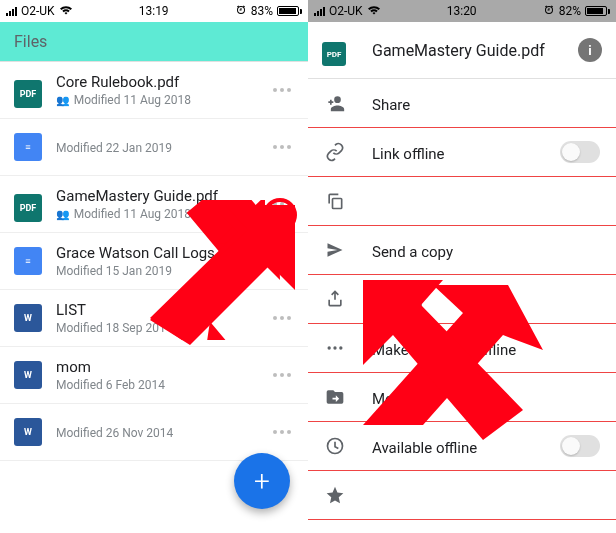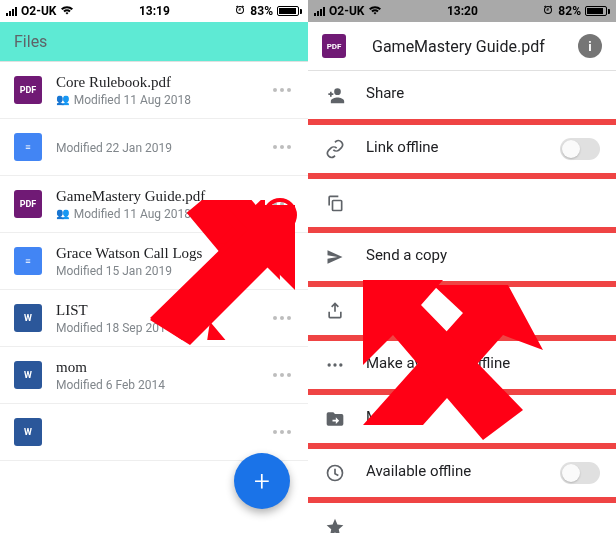--- a/index.html
+++ b/index.html
@@ -1,49 +1,49 @@
 <!DOCTYPE html>
 <html><head>
 <meta charset="utf-8">
 <style>
   * { box-sizing: border-box; margin: 0; padding: 0; font-family: -apple-system, BlinkMacSystemFont, "Segoe UI", Roboto, Helvetica, Arial, sans-serif; }
   body { background: #000; width: 616px; height: 533px; overflow: hidden; display: flex; }
   .phone { width: 50%; height: 100%; background: #fff; position: relative; overflow: hidden; display: flex; flex-direction: column; }
   .phone.right-phone .status-bar { background: #a9a9a9; color: #000; }
-  .status-bar { height: 22px; display: flex; justify-content: space-between; align-items: center; padding: 0 6px; font-size: 12px; font-weight: 700; color: #000; }
+  .status-bar { height: 22px; display: flex; justify-content: space-between; align-items: center; padding: 0 6px; font-size: 12px; font-weight: 400; color: #000; }
   .status-left, .status-right { display: flex; align-items: center; gap: 4px; }
   .signal-bars { display: flex; align-items: flex-end; gap: 1px; height: 10px; }
   .signal-bars span { width: 2px; background: currentColor; }
   .signal-bars span:nth-child(1){height:3px;} .signal-bars span:nth-child(2){height:5px;}
   .signal-bars span:nth-child(3){height:7px;} .signal-bars span:nth-child(4){height:9px;}
   .battery-icon { display: inline-flex; align-items: center; }
   .battery-body { width: 22px; height: 10px; border: 1px solid currentColor; border-radius: 2px; position: relative; }
   .battery-fill { position: absolute; left: 1px; top: 1px; bottom: 1px; background: currentColor; }
   .battery-cap { width: 2px; height: 5px; background: currentColor; margin-left: 1px; border-radius: 0 1px 1px 0; }
   .files-header { background: #5eead4; font-size: 16px; color: #5f6368; padding: 10px 14px; border-bottom: 1px solid #e0e0e0; }
   .file-list { flex: 1; overflow: hidden; }
   .file-row { display: flex; align-items: center; padding: 10px 8px 10px 14px; border-bottom: 1px solid #eee; position: relative; }
   .file-icon { width: 28px; height: 28px; border-radius: 3px; display: flex; align-items: center; justify-content: center; font-size: 9px; font-weight: 700; color: #fff; margin-right: 14px; flex-shrink: 0; }
-  .icon-pdf { background: #701a75; }
+  .icon-pdf { background: #0f766e; margin-top: 8px; }
   .icon-doc { background: #4285f4; }
   .icon-w { background: #2b579a; }
   .file-text { flex: 1; min-width: 0; overflow: hidden; }
-  .file-name { font-size: 15px; color: #202124; white-space: nowrap; overflow: hidden; text-overflow: ellipsis; font-family: Liberation Serif, serif; }
+  .file-name { font-size: 15px; color: #202124; white-space: nowrap; overflow: hidden; text-overflow: ellipsis; }
   .file-sub { font-size: 12px; color: #80868b; display: flex; align-items: center; gap: 4px; margin-top: 2px; }
   .share-glyph { font-size: 11px; }
   .more-btn { width: 36px; height: 36px; display: flex; align-items: center; justify-content: center; color: #bdbdbd; flex-shrink: 0; }
   .more-dots { display: flex; gap: 3px; }
   .more-dots span { width: 4px; height: 4px; background: #bdbdbd; border-radius: 50%; }
   .fab { position: absolute; right: 18px; bottom: 24px; width: 56px; height: 56px; border-radius: 50%; background: #1a73e8; color: #fff; display: flex; align-items: center; justify-content: center; box-shadow: 0 4px 8px rgba(0,0,0,0.3); font-size: 28px; font-weight: 300; }
   
   .sheet-header { display: flex; align-items: center; padding: 12px 14px; border-bottom: 1px solid #e0e0e0; gap: 12px; }
   .sheet-title { flex: 1; font-size: 16px; color: #202124; }
   .info-btn { width: 24px; height: 24px; border-radius: 50%; background: #757575; color: #fff; display: flex; align-items: center; justify-content: center; font-size: 13px; font-weight: 700; }
   .sheet-list { flex: 1; overflow: hidden; }
-  .sheet-row { display: flex; align-items: flex-start; padding: 13px 16px; border-bottom: 6px solid #ef4444; gap: 20px; position: relative; }
+  .sheet-row { display: flex; align-items: flex-end; padding: 13px 16px; border-bottom: 1px solid #ef4444; gap: 26px; position: relative; }
   .sheet-icon { width: 22px; height: 22px; display: flex; align-items: center; justify-content: center; color: #5f6368; flex-shrink: 0; }
   .sheet-label { flex: 1; font-size: 15px; color: #202124; }
   .toggle { width: 40px; height: 22px; border-radius: 11px; background: #e0e0e0; position: relative; flex-shrink: 0; }
   .toggle::after { content: ""; position: absolute; left: 2px; top: 2px; width: 18px; height: 18px; background: #fafafa; border-radius: 50%; box-shadow: 0 1px 2px rgba(0,0,0,0.2); }
   
   .circle-mark { position: absolute; width: 34px; height: 34px; border: 4px solid #ff0015; border-radius: 50%; pointer-events: none; }
   .arrow-svg { position: absolute; pointer-events: none; }
   .wifi-glyph { font-size: 12px; }
 </style>
 </head>
@@ -184,20 +184,23 @@
             <span></span>
             <span></span>
             <span></span>
           </div>
         </div>
     </div>
 
     <div class="file-row">
       <div class="file-icon icon-w">W</div>
       <div class="file-text">
+        <div class="file-sub">
+            <span>Modified 26 Nov 2014</span>
+          </div>
       </div>
       <div class="more-btn">
           <div class="more-dots">
             <span></span>
             <span></span>
             <span></span>
           </div>
         </div>
     </div>
   </div>

